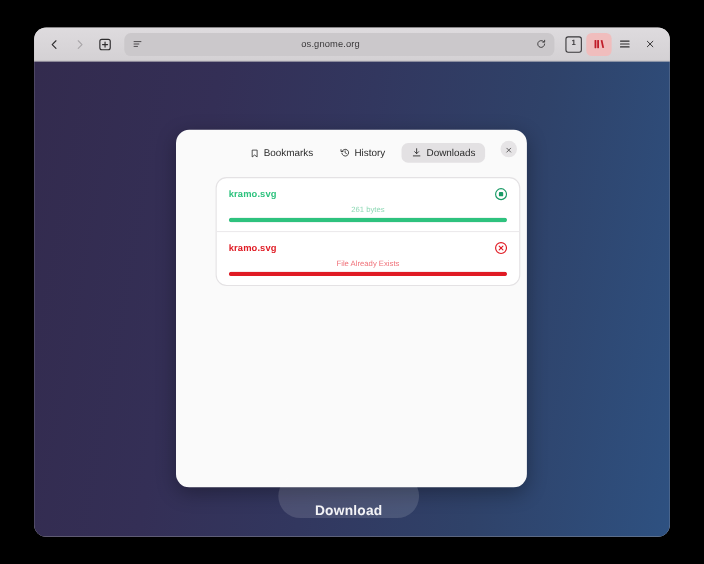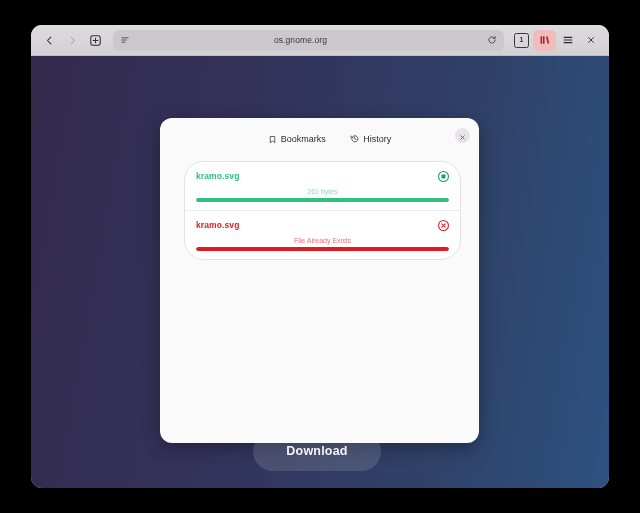--- a/index.html
+++ b/index.html
@@ -144,26 +144,26 @@
     background: #e6e4e6;
     display: flex;
     align-items: center;
     justify-content: center;
     color: #5b595b;
   }
 
   
   .dl-card {
     position: absolute;
-    left: 24px;
+    left: 36px;
     top: 43px;
     width: 275px;
     background: #ffffff;
     border: 1px solid #e4e2e4;
-    border-radius: 20px;
+    border-radius: 10px;
     overflow: hidden;
   }
   .dl-row {
     position: relative;
     padding: 9px 11px 8px 11px;
   }
   .dl-row + .dl-row { border-top: 1px solid #eceaec; }
   .dl-name {
     font-size: 8.5px;
     font-weight: 700;
@@ -200,21 +200,21 @@
   
   .dl-cta {
     position: absolute;
     left: 222px;
     top: 375px;
     width: 128px;
     height: 40px;
     border-radius: 20px;
     background: rgba(255,255,255,0.13);
     display: flex;
-    align-items: center;
+    align-items: flex-end;
     justify-content: center;
     color: #f3f3f6;
     font-size: 12.5px;
     font-weight: 700;
     letter-spacing: 0.2px;
   }
 </style>
 </head>
 <body>
 
@@ -312,20 +312,30 @@
           <span>
             <svg width="9.5" height="9.5" viewBox="0 0 16 16" fill="none" stroke="currentColor" stroke-width="1.3" stroke-linecap="round" stroke-linejoin="round">
                 <path d="M3.2 6.4A5.2 5.2 0 1 1 3 9"></path>
                 <path d="M1.7 3.4v3h3"></path>
                 <path d="M8 5.3V8.2l2 1.2"></path>
               </svg>
           </span>
           <span>History</span>
         </div>
 
+        <div class="seg active">
+          <span>
+            <svg width="9.5" height="9.5" viewBox="0 0 16 16" fill="none" stroke="currentColor" stroke-width="1.35" stroke-linecap="round" stroke-linejoin="round">
+                <path d="M8 2v7.4"></path>
+                <path d="M5 6.6L8 9.6l3-3"></path>
+                <path d="M3 13h10"></path>
+              </svg>
+          </span>
+          <span>Downloads</span>
+        </div>
 
         <div class="pop-close">
           <span>
             <svg width="7" height="7" viewBox="0 0 16 16" fill="none" stroke="currentColor" stroke-width="2" stroke-linecap="round">
                 <path d="M4 4l8 8M12 4l-8 8"></path>
               </svg>
           </span>
         </div>
       </div>
 

